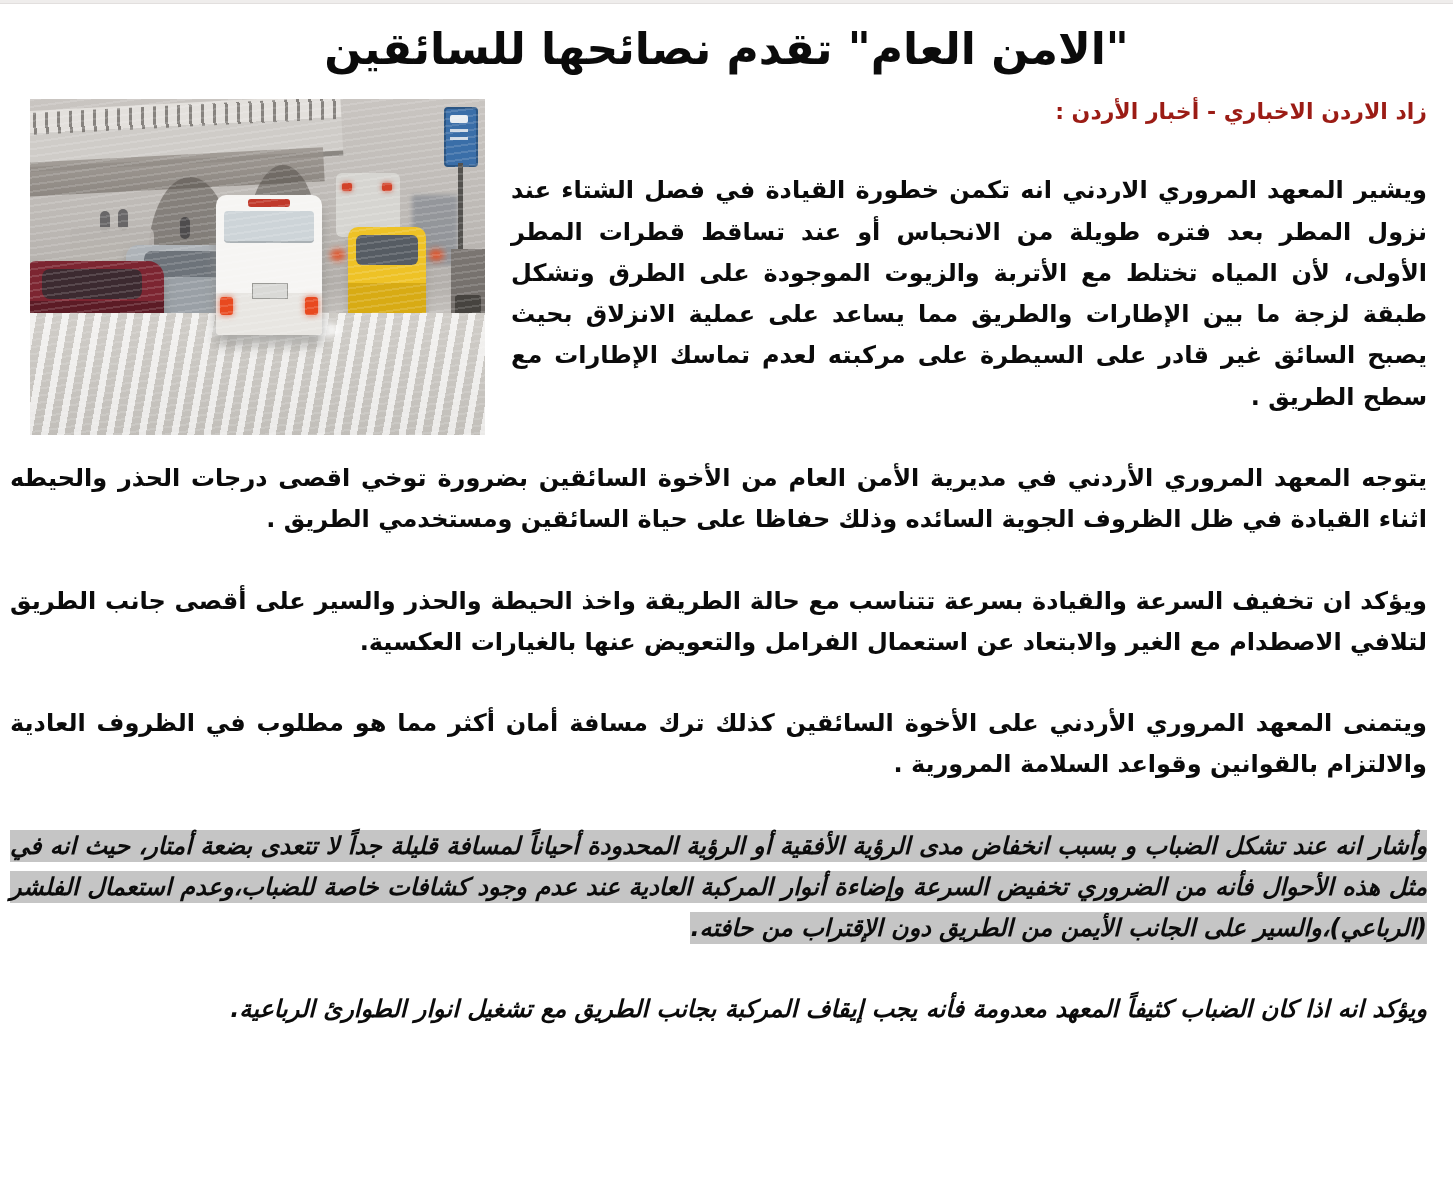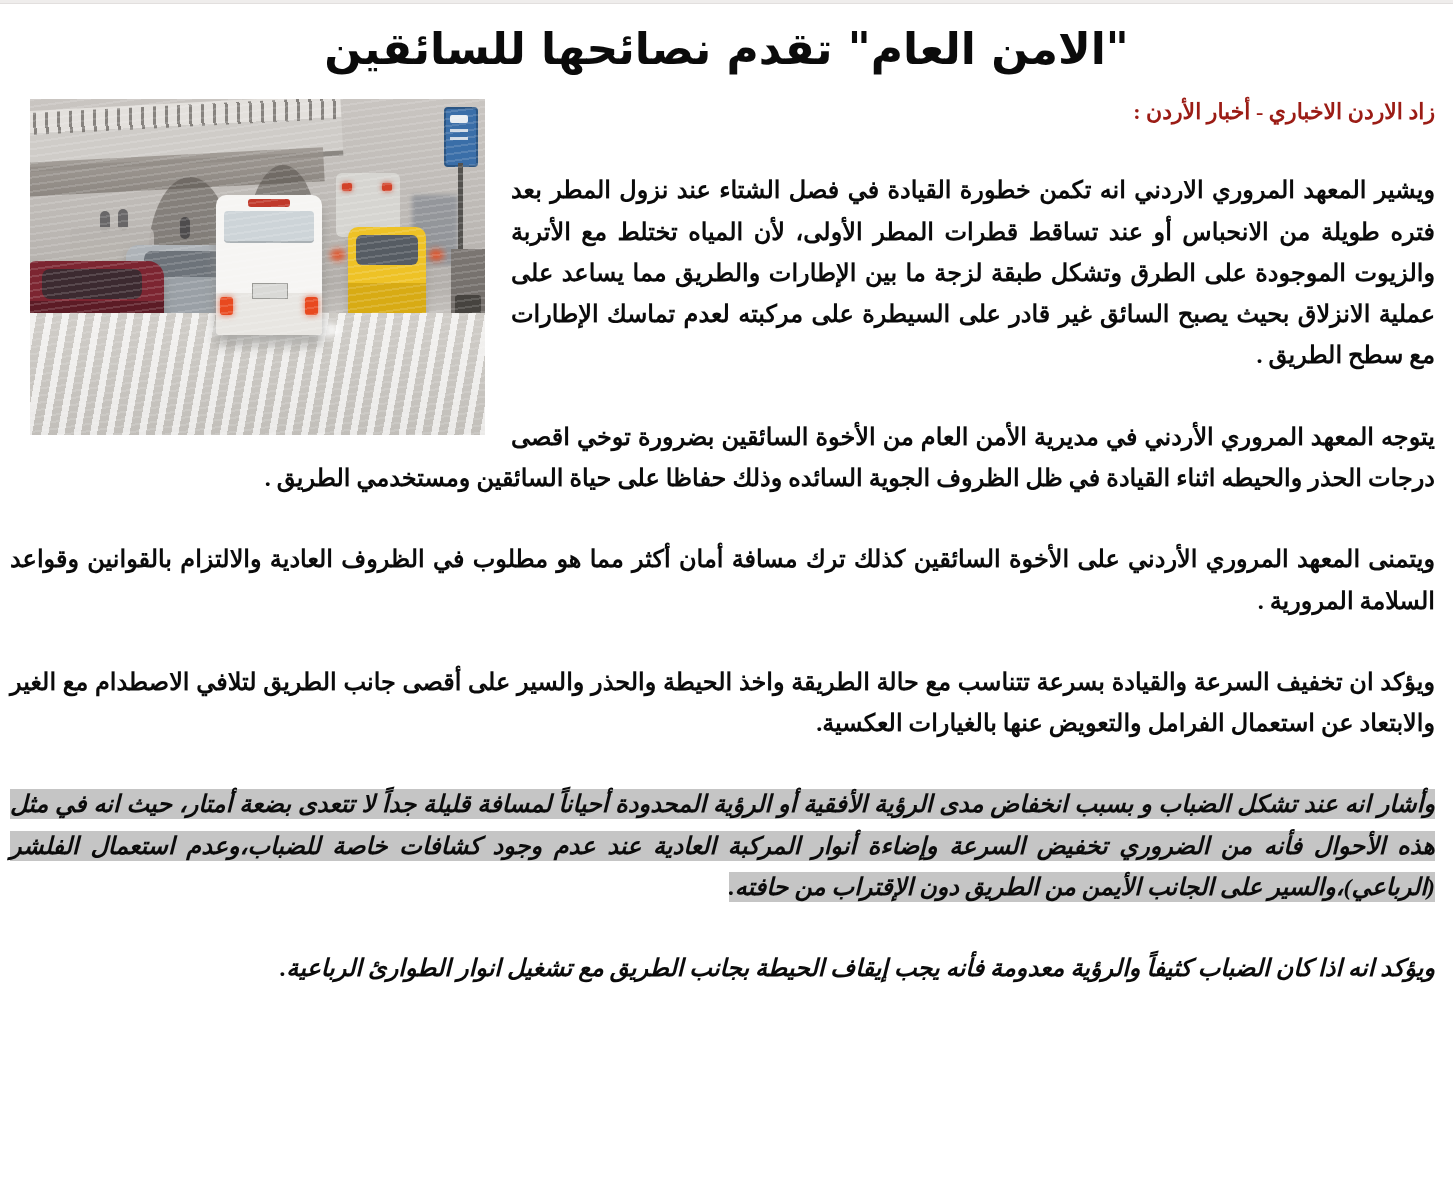--- a/index.html
+++ b/index.html
@@ -28,21 +28,21 @@
     text-align:justify;
     font-size:24px;
     line-height:1.72;
   }
   .byline{
     color:var(--accent-red);
     font-size:22px;
     margin:10px 0 40px 0;
     text-align:right;
   }
-  .content p{margin:0 8px 40px 0;font-family:Liberation Serif, serif;}
+  .content p{margin:0 16px 40px 0;}
   .para-highlight{font-style:italic;}
   .para-highlight .hl{
     background:var(--highlight);
     padding:2px 0;
     -webkit-box-decoration-break:clone;
     box-decoration-break:clone;
   }
   .para-italic{font-style:italic;}
 
   
@@ -191,22 +191,22 @@
       </div>
       <div class="ph-rain"></div>
     </div>
 
     <p class="byline">زاد الاردن الاخباري - أخبار الأردن :</p>
 
     <p>ويشير المعهد المروري الاردني انه تكمن خطورة القيادة في فصل الشتاء عند نزول المطر بعد فتره طويلة من الانحباس أو عند تساقط قطرات المطر الأولى، لأن المياه تختلط مع الأتربة والزيوت الموجودة على الطرق وتشكل طبقة لزجة ما بين الإطارات والطريق مما يساعد على عملية الانزلاق بحيث يصبح السائق غير قادر على السيطرة على مركبته لعدم تماسك الإطارات مع سطح الطريق .</p>
 
     <p>يتوجه المعهد المروري الأردني في مديرية الأمن العام من الأخوة السائقين بضرورة توخي اقصى درجات الحذر والحيطه اثناء القيادة في ظل الظروف الجوية السائده وذلك حفاظا على حياة السائقين ومستخدمي الطريق .</p>
 
+    <p>ويؤكد ان تخفيف السرعة والقيادة بسرعة تتناسب مع حالة الطريقة واخذ الحيطة والحذر والسير على أقصى جانب الطريق لتلافي الاصطدام مع الغير والابتعاد عن استعمال الفرامل والتعويض عنها بالغيارات العكسية.</p>
+
     <p>ويتمنى المعهد المروري الأردني على الأخوة السائقين كذلك ترك مسافة أمان أكثر مما هو مطلوب في الظروف العادية والالتزام بالقوانين وقواعد السلامة المرورية .</p>
 
-    <p>ويؤكد ان تخفيف السرعة والقيادة بسرعة تتناسب مع حالة الطريقة واخذ الحيطة والحذر والسير على أقصى جانب الطريق لتلافي الاصطدام مع الغير والابتعاد عن استعمال الفرامل والتعويض عنها بالغيارات العكسية.</p>
-
     <p class="para-highlight"><span class="hl">وأشار انه عند تشكل الضباب و بسبب انخفاض مدى الرؤية الأفقية أو الرؤية المحدودة أحياناً لمسافة قليلة جداً لا تتعدى بضعة أمتار، حيث انه في مثل هذه الأحوال فأنه من الضروري تخفيض السرعة وإضاءة أنوار المركبة العادية عند عدم وجود كشافات خاصة للضباب،وعدم استعمال الفلشر (الرباعي)،والسير على الجانب الأيمن من الطريق دون الإقتراب من حافته.</span></p>
 
-    <p class="para-italic">ويؤكد انه اذا كان الضباب كثيفاً والرؤية معدومة فأنه يجب إيقاف الحيطة بجانب الطريق مع تشغيل انوار الطوارئ الرباعية.</p>
+    <p class="para-italic">ويؤكد انه اذا كان الضباب كثيفاً المعهد معدومة فأنه يجب إيقاف المركبة بجانب الطريق مع تشغيل انوار الطوارئ الرباعية.</p>
 
   </div>
 </div>
 
 </body></html>

